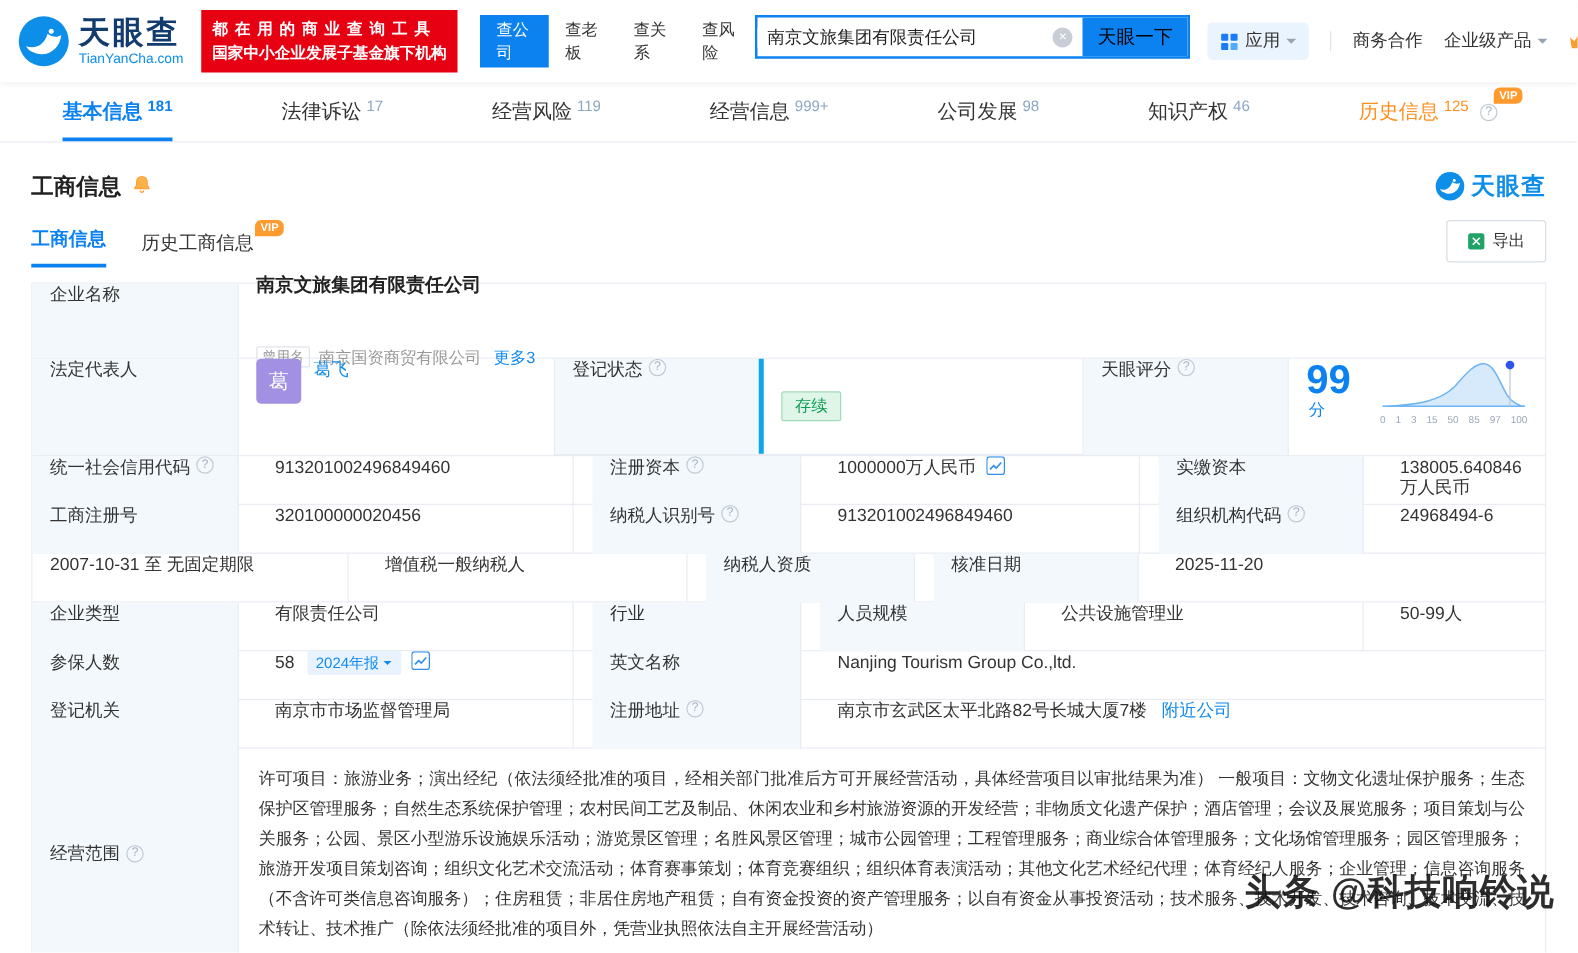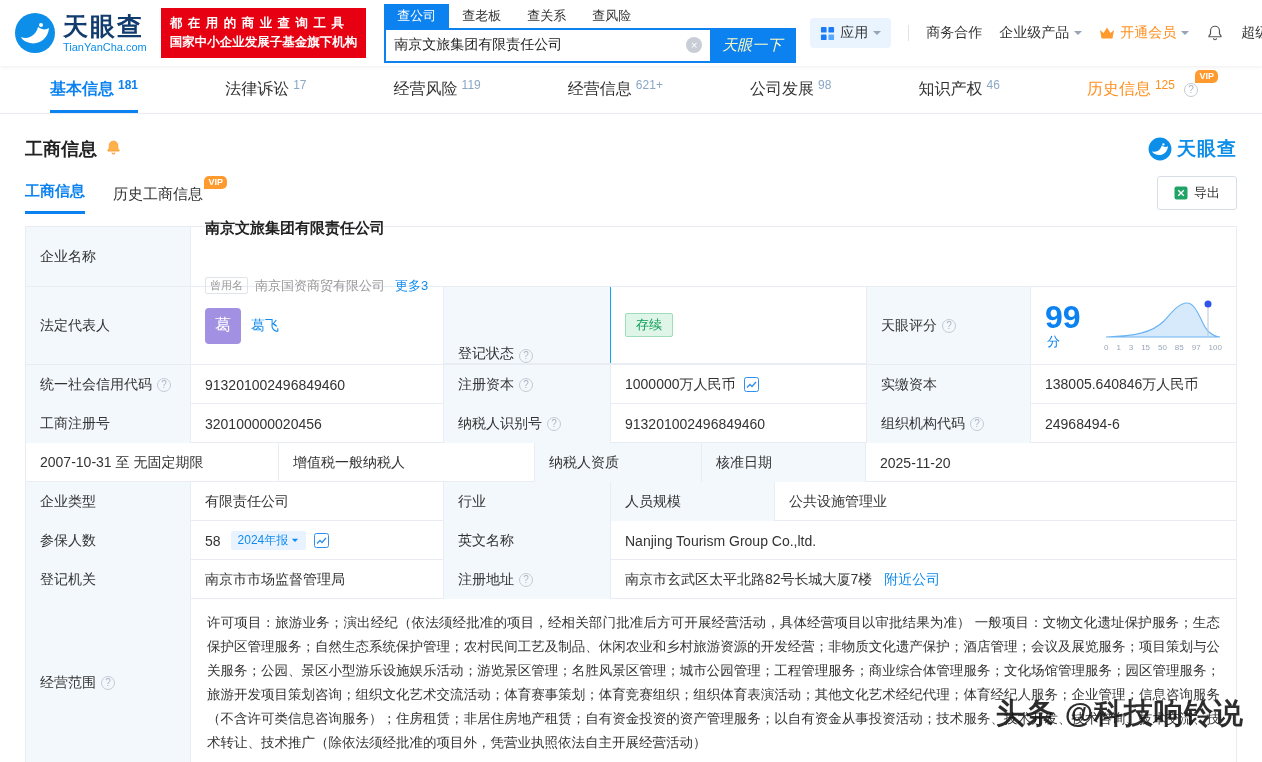--- a/index.html
+++ b/index.html
@@ -13,31 +13,31 @@
   
   .topbar { height:66px; display:flex; align-items:center; padding:0 14px; gap:14px;
             box-shadow:0 1px 4px rgba(0,0,0,.07); position:relative; z-index:5; background:#fff; }
   .logo { display:flex; align-items:center; gap:7px; cursor:pointer; }
   .logo-cn { font-size:25px; font-weight:800; color:#123c6e; letter-spacing:2px; line-height:1; }
   .logo-en { font-size:11px; color:#0c8ee9; margin-top:2px; }
   .slogan { background:#e60012; color:#fff; padding:6px 9px; font-size:12.5px; font-weight:700;
             line-height:1.55; text-align:left; white-space:nowrap; }
   .slogan .l1 { letter-spacing:1px; }
 
-  .search-area { display:flex; flex-direction:column; margin-left:4px;justify-content:flex-end; }
+  .search-area { display:flex; flex-direction:row; margin-left:4px;justify-content:flex-end; }
   .search-tabs { display:flex; font-size:13px; }
   .stab { padding:3px 13px; cursor:pointer; color:#333; }
   .stab.active { background:#0b82f0; color:#fff; }
   .search-box { border:2px solid #0b82f0; display:flex; align-items:center; width:412px; height:35px; }
   .search-box input { border:none; outline:none; flex:1; font-size:14px; padding:0 8px; color:#222;
                       font-family:inherit; }
   .clear-btn { width:16px; height:16px; border-radius:50%; background:#c9ced6; color:#fff; font-size:11px;
                line-height:16px; text-align:center; cursor:pointer; margin-right:8px; flex:none; }
-  .go-btn { background:#0b82f0; color:#fef9c3; border:none; width:84px; height:100%; font-size:15px;
-            cursor:pointer; font-family:inherit;font-style:italic; }
+  .go-btn { background:#0b82f0; color:#000000; border:none; width:84px; height:100%; font-size:15px;
+            cursor:pointer; font-family:inherit; }
 
   .top-nav { display:flex; align-items:center; gap:17px; margin-left:auto; font-size:14px; white-space:nowrap; }
   .nav-item { display:flex; align-items:center; gap:5px; cursor:pointer; color:#333; }
   .app-entry { background:#eaf4ff; border-radius:4px; padding:6px 10px; }
   .caret { width:0; height:0; border:4px solid transparent; border-top-color:#98a3b3; margin-top:4px; }
   .vdiv { width:1px; height:16px; background:#e0e4ea; }
   .vip-nav { color:#ff8f1f; }
 
   
   .main-tabs { height:48px; border-bottom:1px solid #e9edf3; display:flex; align-items:stretch;
@@ -69,47 +69,47 @@
   .subtab + .subtab { margin-left:28px; }
   .subtab .viptag { position:absolute; top:-9px; right:-24px; }
   .export-btn { margin-left:auto; display:flex; align-items:center; gap:6px; border:1px solid #d8dee8;
                 border-radius:3px; padding:7px 16px; font-size:13px; color:#333; cursor:pointer;
                 background:#fff; margin-bottom:4px; }
 
   
   .info-table { margin:12px 25px 0; border:1px solid #e9edf3; font-size:14px; }
   .row { display:flex; border-bottom:1px solid #e9edf3; }
   .row:last-child { border-bottom:none; }
-  .cell { display:flex; align-items:center; padding:0 14px; border-right:1px solid #e9edf3; min-height:39px; }
+  .cell { display:flex; align-items:flex-start; padding:0 14px; border-right:1px solid #e9edf3; min-height:39px; }
   .cell:last-child { border-right:none; }
   .lab { background:#f3f8fc; color:#333; }
   .c-l1 { width:165px; flex:none; }
   .c-v1 { width:253px; flex:none; }
   .c-l2 { width:167px; flex:none; }
   .c-v2 { width:256px; flex:none; }
   .c-l3 { width:164px; flex:none; }
   .c-v3 { flex:1; }
-  .h39 { height:39px; }
+  .h39 { height:39px;gap:15px; }
   .link { color:#128bed; cursor:pointer; }
 
   .name-cell { flex-direction:column; align-items:flex-start; justify-content:center; gap:5px; padding:8px 14px; }
   .cname { font-size:15px; font-weight:700; color:#222; }
   .former { display:flex; align-items:center; font-size:13px;margin-top:34px; }
   .ftag { border:1px solid #dfe3ea; color:#999; font-size:11px; padding:0 4px; border-radius:2px; margin-right:7px; }
   .fname { color:#999; }
   .more { margin-left:10px; }
 
   .avatar { width:36px; height:36px; border-radius:4px; background:#a291e3; color:#fff; font-size:16px;
             display:flex; align-items:center; justify-content:center; cursor:pointer; flex:none; }
   .rep-name { margin-left:10px; }
 
   .midgrid { width:423px; flex:none; border-right:1px solid #e9edf3; display:flex; flex-direction:column; }
   .mrow { display:flex; flex:1; }
   .mrow:first-child { border-bottom:1px solid #e9edf3; }
-  .mrow .lab { width:167px; flex:none; display:flex; align-items:flex-end; padding:0 14px; border-right:1px solid #0ea5e9; }
+  .mrow .lab { width:167px; flex:none; display:flex; align-items:flex-start; padding:0 14px; border-right:4px solid #0ea5e9; }
   .mrow .val { flex:1; display:flex; align-items:center; padding:0 14px; }
 
   .status-badge { background:#dff5e8; border:1px solid #9fdcba; color:#0e9e57; font-size:13px;
                   padding:2px 10px; border-radius:2px; }
 
   .score-cell { gap:10px; }
   .score-num { font-size:32px; font-weight:800; color:#0b82f0; line-height:1; }
   .score-unit { font-size:13px; color:#0b82f0; margin-left:2px; }
   .score-chart { display:flex; flex-direction:column; margin-left:6px; }
   .ticks { display:flex; justify-content:space-between; width:118px; font-size:8px; color:#9aa7b8; }
@@ -207,21 +207,21 @@
   <div class="mtab">
     <span>法律诉讼</span>
     <span class="cnt">17</span>
   </div>
   <div class="mtab">
     <span>经营风险</span>
     <span class="cnt">119</span>
   </div>
   <div class="mtab">
     <span>经营信息</span>
-    <span class="cnt">621+</span>
+    <span class="cnt">999+</span>
   </div>
   <div class="mtab">
     <span>公司发展</span>
     <span class="cnt">98</span>
   </div>
   <div class="mtab">
     <span>知识产权</span>
     <span class="cnt">46</span>
   </div>
   <div class="mtab orange" style="padding-right:14px;">
@@ -387,20 +387,21 @@
       <span>企业类型</span>
     </div>
     <div class="cell c-v1">有限责任公司</div>
     <div class="cell lab c-l2">
       <span>行业</span>
     </div>
     <div class="cell lab c-l3">
       <span>人员规模</span>
     </div>
     <div class="cell c-v2">公共设施管理业</div>
+    <div class="cell c-v3">50-99人</div>
   </div>
 
   <div class="row h39">
     <div class="cell lab c-l1">
       <span>参保人数</span>
     </div>
     <div class="cell c-v1">
       <span>58</span>
       <span class="yearbadge">
         <span>2024年报</span>

